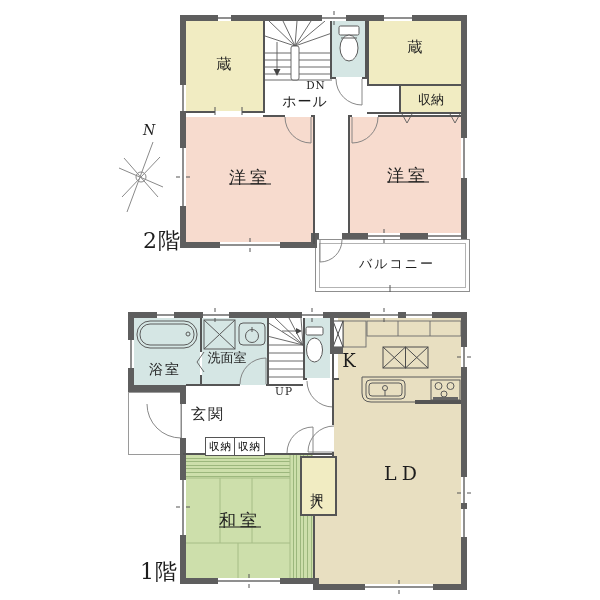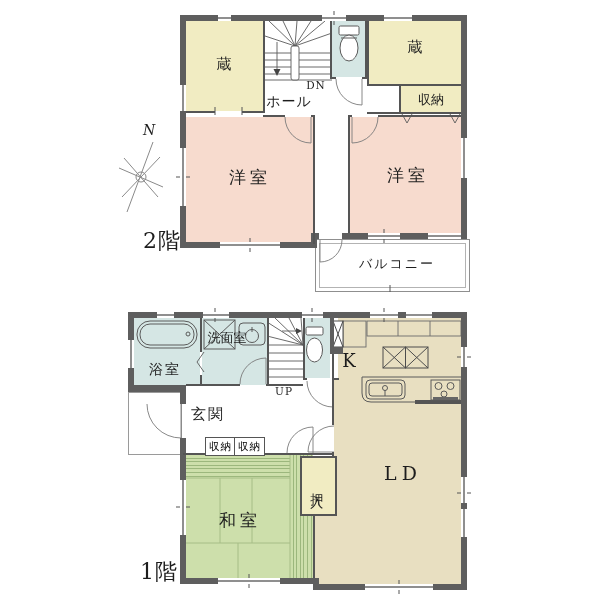--- a/index.html
+++ b/index.html
@@ -18,21 +18,21 @@
   .lbl{position:absolute;z-index:6;transform:translate(-50%,-50%);color:#1d1d1d;
        white-space:nowrap;line-height:1;}
   .yellow{background:var(--storage,#f1ecc2);}
   .pink{background:var(--bedroom,#f7dbce);}
   .blue{background:var(--wet,#d5e6e4);}
   .beige{background:var(--living,#e8dfc1);}
   .green{background:var(--tatami,#cddfab);}
   .stripeh{background:repeating-linear-gradient(180deg,var(--tatami,#cddfab) 0 2.6px,var(--tatamiStripe,#9cb77d) 2.6px 3.6px);}
   .stripev{background:repeating-linear-gradient(90deg,var(--tatami,#cddfab) 0 2.6px,var(--tatamiStripe,#9cb77d) 2.6px 3.6px);}
   .oshiire{border:2px solid #555;z-index:5;}
-  .f15{font-size:15px;} .f17{font-size:17px;letter-spacing:4px;} .f13{font-size:13px;}
+  .f15{font-size:15px;} .f17{font-size:17px;letter-spacing:4px;text-decoration:underline;} .f13{font-size:13px;}
   .f14{font-size:14px;letter-spacing:2px;} .f10{font-size:10.5px;letter-spacing:1px;}
   .f19{font-size:19px;letter-spacing:5px;} .f18{font-size:18px;}
   .fl{font-size:22px;letter-spacing:1px;}
   .vert{writing-mode:vertical-rl;text-orientation:upright;letter-spacing:2px;line-height:1.1;}
   .nlab{font-style:italic;font-size:14px;}
 </style>
 </head>
 <body>
 
 <div class="canvas">
@@ -252,28 +252,28 @@
   </div>
   <div class="box" style="left:234px;top:437px;width:29px;height:17px;">
     <span class="f10" style="font-size:10.5px;">収納</span>
   </div>
 
   <div class="lbl nlab" style="left:149px;top:130px;">N</div>
   <div class="lbl fl" style="left:162px;top:241px;">2階</div>
   <div class="lbl f15" style="left:224px;top:64px;">蔵</div>
   <div class="lbl f15" style="left:415px;top:47px;">蔵</div>
   <div class="lbl f10" style="left:316px;top:85px;">DN</div>
-  <div class="lbl f14" style="left:289px;top:101px;font-size:14px;letter-spacing:1px;">ホール</div>
+  <div class="lbl f14" style="left:305px;top:101px;font-size:14px;letter-spacing:1px;">ホール</div>
   <div class="lbl f13" style="left:431px;top:99px;">収納</div>
   <div class="lbl f17" style="left:250px;top:177px;">洋室</div>
   <div class="lbl f17" style="left:408px;top:175px;">洋室</div>
   <div class="lbl f13" style="left:397px;top:263px;letter-spacing:2px;">バルコニー</div>
 
   <div class="lbl f14" style="left:165px;top:369px;">浴室</div>
-  <div class="lbl f13" style="left:227px;top:337px;">洗面室</div>
+  <div class="lbl f13" style="left:227px;top:357px;">洗面室</div>
   <div class="lbl f10" style="left:284px;top:391px;">UP</div>
   <div class="lbl f15" style="left:208px;top:414px;letter-spacing:2px;">玄関</div>
   <div class="lbl f17" style="left:240px;top:520px;">和室</div>
   <div class="lbl f13 vert" style="left:316px;top:485px;">押入</div>
   <div class="lbl f19" style="left:403px;top:473px;">LD</div>
   <div class="lbl f18" style="left:349px;top:361px;">K</div>
   <div class="lbl fl" style="left:159px;top:572px;">1階</div>
 
 </div>
 

